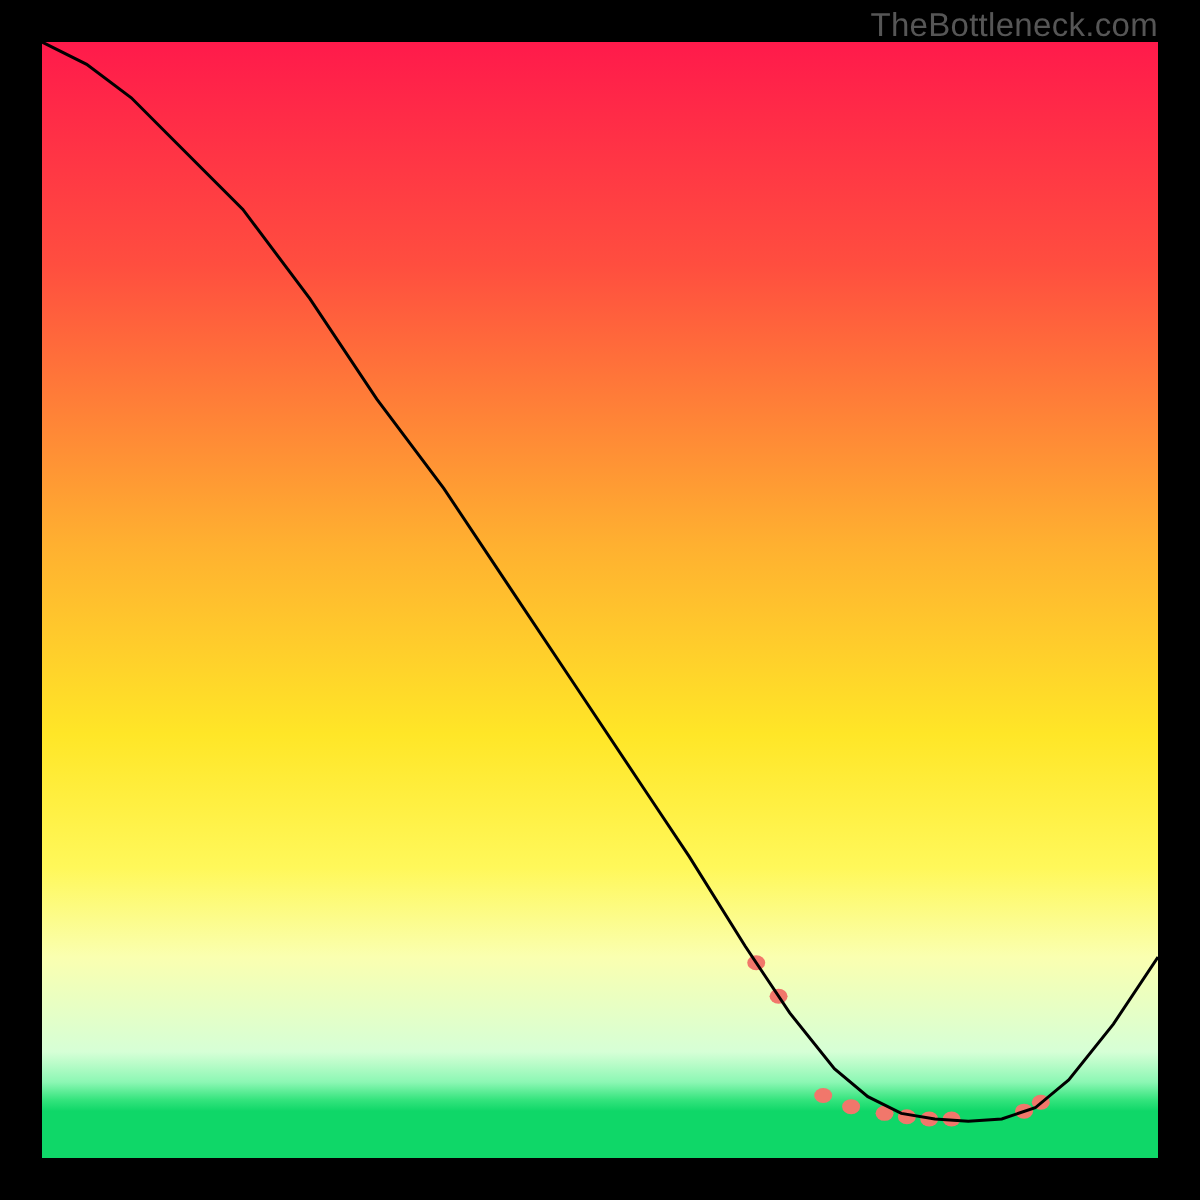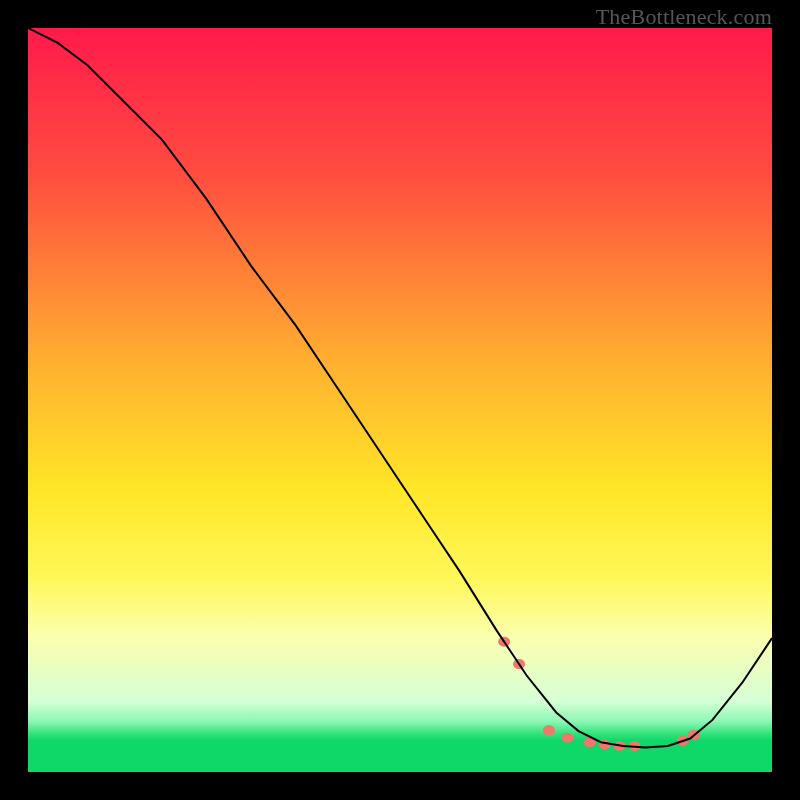--- a/index.html
+++ b/index.html
@@ -22,21 +22,21 @@
     position: absolute;
     left: 0;
     top: 0;
     width: 744px;
     height: 744px;
   }
   .watermark {
     position: absolute;
     top: 4px;
     right: 28px;
-    font-family: Liberation Serif, serif;
+    font-family: Liberation Sans, sans-serif;
     font-size: 22px;
     color: #565656;
     letter-spacing: 0.2px;
     font-weight: 500;
   }
 </style>
 </head>
 <body>
 
 <div class="frame">

